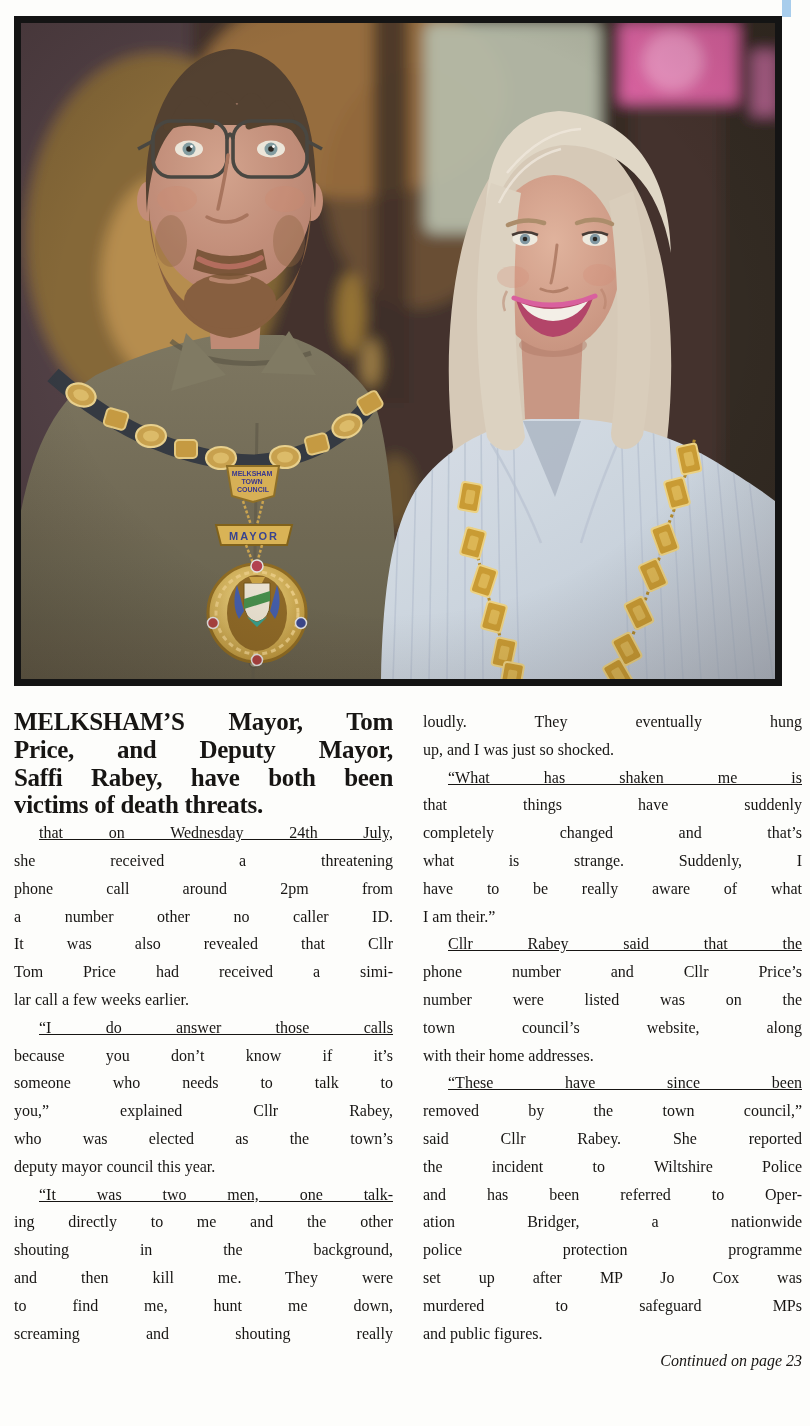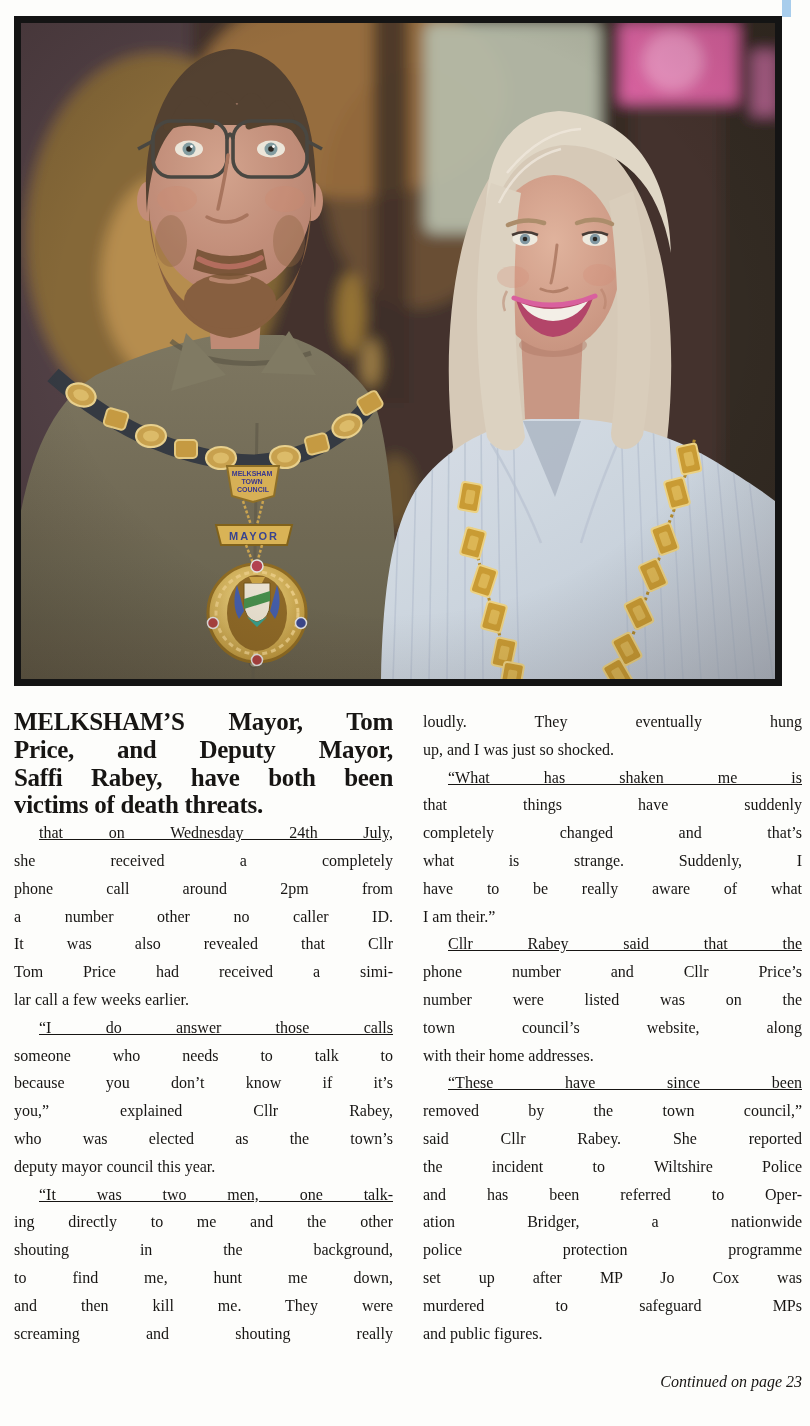--- a/index.html
+++ b/index.html
@@ -29,21 +29,21 @@
     text-align:justify;text-align-last:justify;
     white-space:normal;
   }
   .line.end{text-align-last:left;}
   .para.lead .line{
     font-size:25px;font-weight:700;letter-spacing:-0.3px;line-height:27.8px;
   }
   .para.indent .line:first-child{text-indent:25px;text-decoration:underline;}
   .para.note .line{
     font-style:italic;font-weight:400;
-    text-align:right;text-align-last:right;margin-top:21px;
+    text-align:right;text-align-last:right;
   }
   .badge-text{font-family:"Liberation Sans",sans-serif;font-weight:bold;}
 </style>
 </head>
 <body>
 
 <div class="corner-marker" style="background:#a8cdec"></div>
 
 <figure class="photo-frame">
 <svg viewBox="0 0 754 656" preserveAspectRatio="none">
@@ -284,41 +284,41 @@
 <div class="article">
   <div class="col" id="col-0">
       <div class="para lead">
         <div class="line">MELKSHAM’S Mayor, Tom</div>
         <div class="line">Price, and Deputy Mayor,</div>
         <div class="line">Saffi Rabey, have both been</div>
         <div class="line end">victims of death threats.</div>
       </div>
       <div class="para body indent">
         <div class="line">that on Wednesday 24th July,</div>
-        <div class="line">she received a completely</div>
+        <div class="line">she received a threatening</div>
         <div class="line">phone call around 2pm from</div>
         <div class="line">a number other no caller ID.</div>
         <div class="line">It was also revealed that Cllr</div>
         <div class="line">Tom Price had received a simi-</div>
         <div class="line end">lar call a few weeks earlier.</div>
       </div>
       <div class="para body indent">
         <div class="line">“I do answer those calls</div>
+        <div class="line">because you don’t know if it’s</div>
         <div class="line">someone who needs to talk to</div>
-        <div class="line">because you don’t know if it’s</div>
         <div class="line">you,” explained Cllr Rabey,</div>
         <div class="line">who was elected as the town’s</div>
         <div class="line end">deputy mayor council this year.</div>
       </div>
       <div class="para body indent">
         <div class="line">“It was two men, one talk-</div>
         <div class="line">ing directly to me and the other</div>
         <div class="line">shouting in the background,</div>
+        <div class="line">and then kill me. They were</div>
         <div class="line">to find me, hunt me down,</div>
-        <div class="line">and then kill me. They were</div>
         <div class="line">screaming and shouting really</div>
       </div>
     </div>
   <div class="col" id="col-1">
       <div class="para body">
         <div class="line">loudly. They eventually hung</div>
         <div class="line end">up, and I was just so shocked.</div>
       </div>
       <div class="para body indent">
         <div class="line">“What has shaken me is</div>

